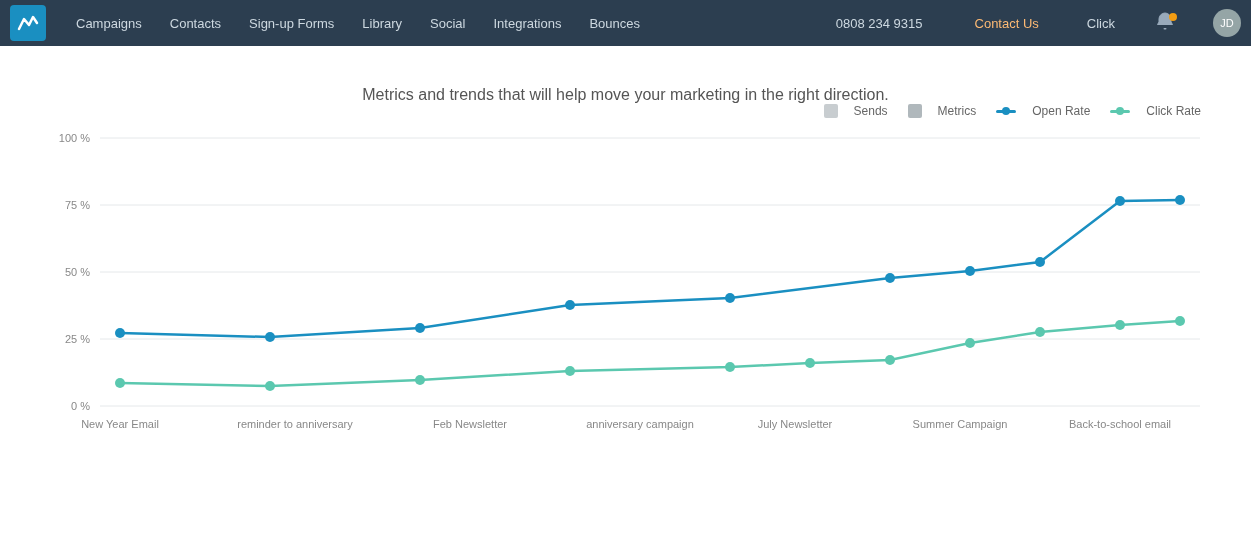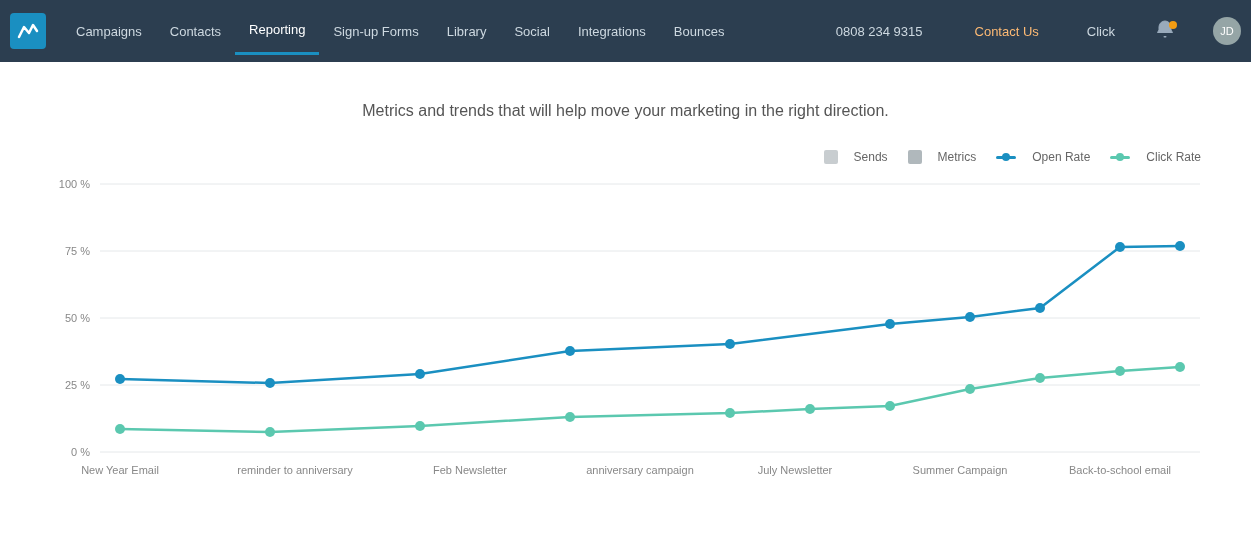--- a/index.html
+++ b/index.html
@@ -3,21 +3,21 @@
   <meta charset="utf-8">
   <style>
     * { margin: 0; padding: 0; box-sizing: border-box; }
     body { font-family: Arial, sans-serif; background: #fff; width: 1251px; height: 553px; overflow: hidden; }
 
     
     nav {
       display: flex;
       align-items: center;
       background: #2c3e50;
-      height: 62px;
+      height: 46px;
       padding: 0 10px;
     }
     .nav-logo {
       width: 36px; height: 36px; margin-right: 16px;
       background: #1a8fc1;
       border-radius: 4px;
       display: flex; align-items: center; justify-content: center;
     }
     .nav-logo svg { width: 24px; height: 24px; }
     .nav-items {
@@ -65,21 +65,20 @@
     }
 
     
     .main {
       padding: 40px 40px 20px 40px;
     }
     .chart-title {
       text-align: center;
       font-size: 16px;
       color: #555;
-      margin-bottom: 30px;
     }
     .legend {
       display: flex;
       justify-content: flex-end;
       align-items: center;
       gap: 20px;
       margin-bottom: 10px;
       padding-right: 10px;
     }
     .legend-item {
@@ -112,21 +111,20 @@
 
 <nav>
   <div class="nav-logo">
     <svg viewBox="0 0 24 24" fill="none" xmlns="http://www.w3.org/2000/svg">
       <path d="M3 18 L8 8 L13 14 L17 6 L21 12" stroke="white" stroke-width="2.5" fill="none" stroke-linejoin="round" stroke-linecap="round"></path>
     </svg>
   </div>
   <ul class="nav-items">
     <li>Campaigns</li>
     <li>Contacts</li>
-    <li class="active">Reporting</li>
     <li>Sign-up Forms</li>
     <li>Library</li>
     <li>Social</li>
     <li>Integrations</li>
     <li>Bounces</li>
   </ul>
   <div class="nav-right">
     <span class="nav-phone">0808 234 9315</span>
     <span class="nav-contact">Contact Us</span>
     <span class="nav-help">Click</span>

